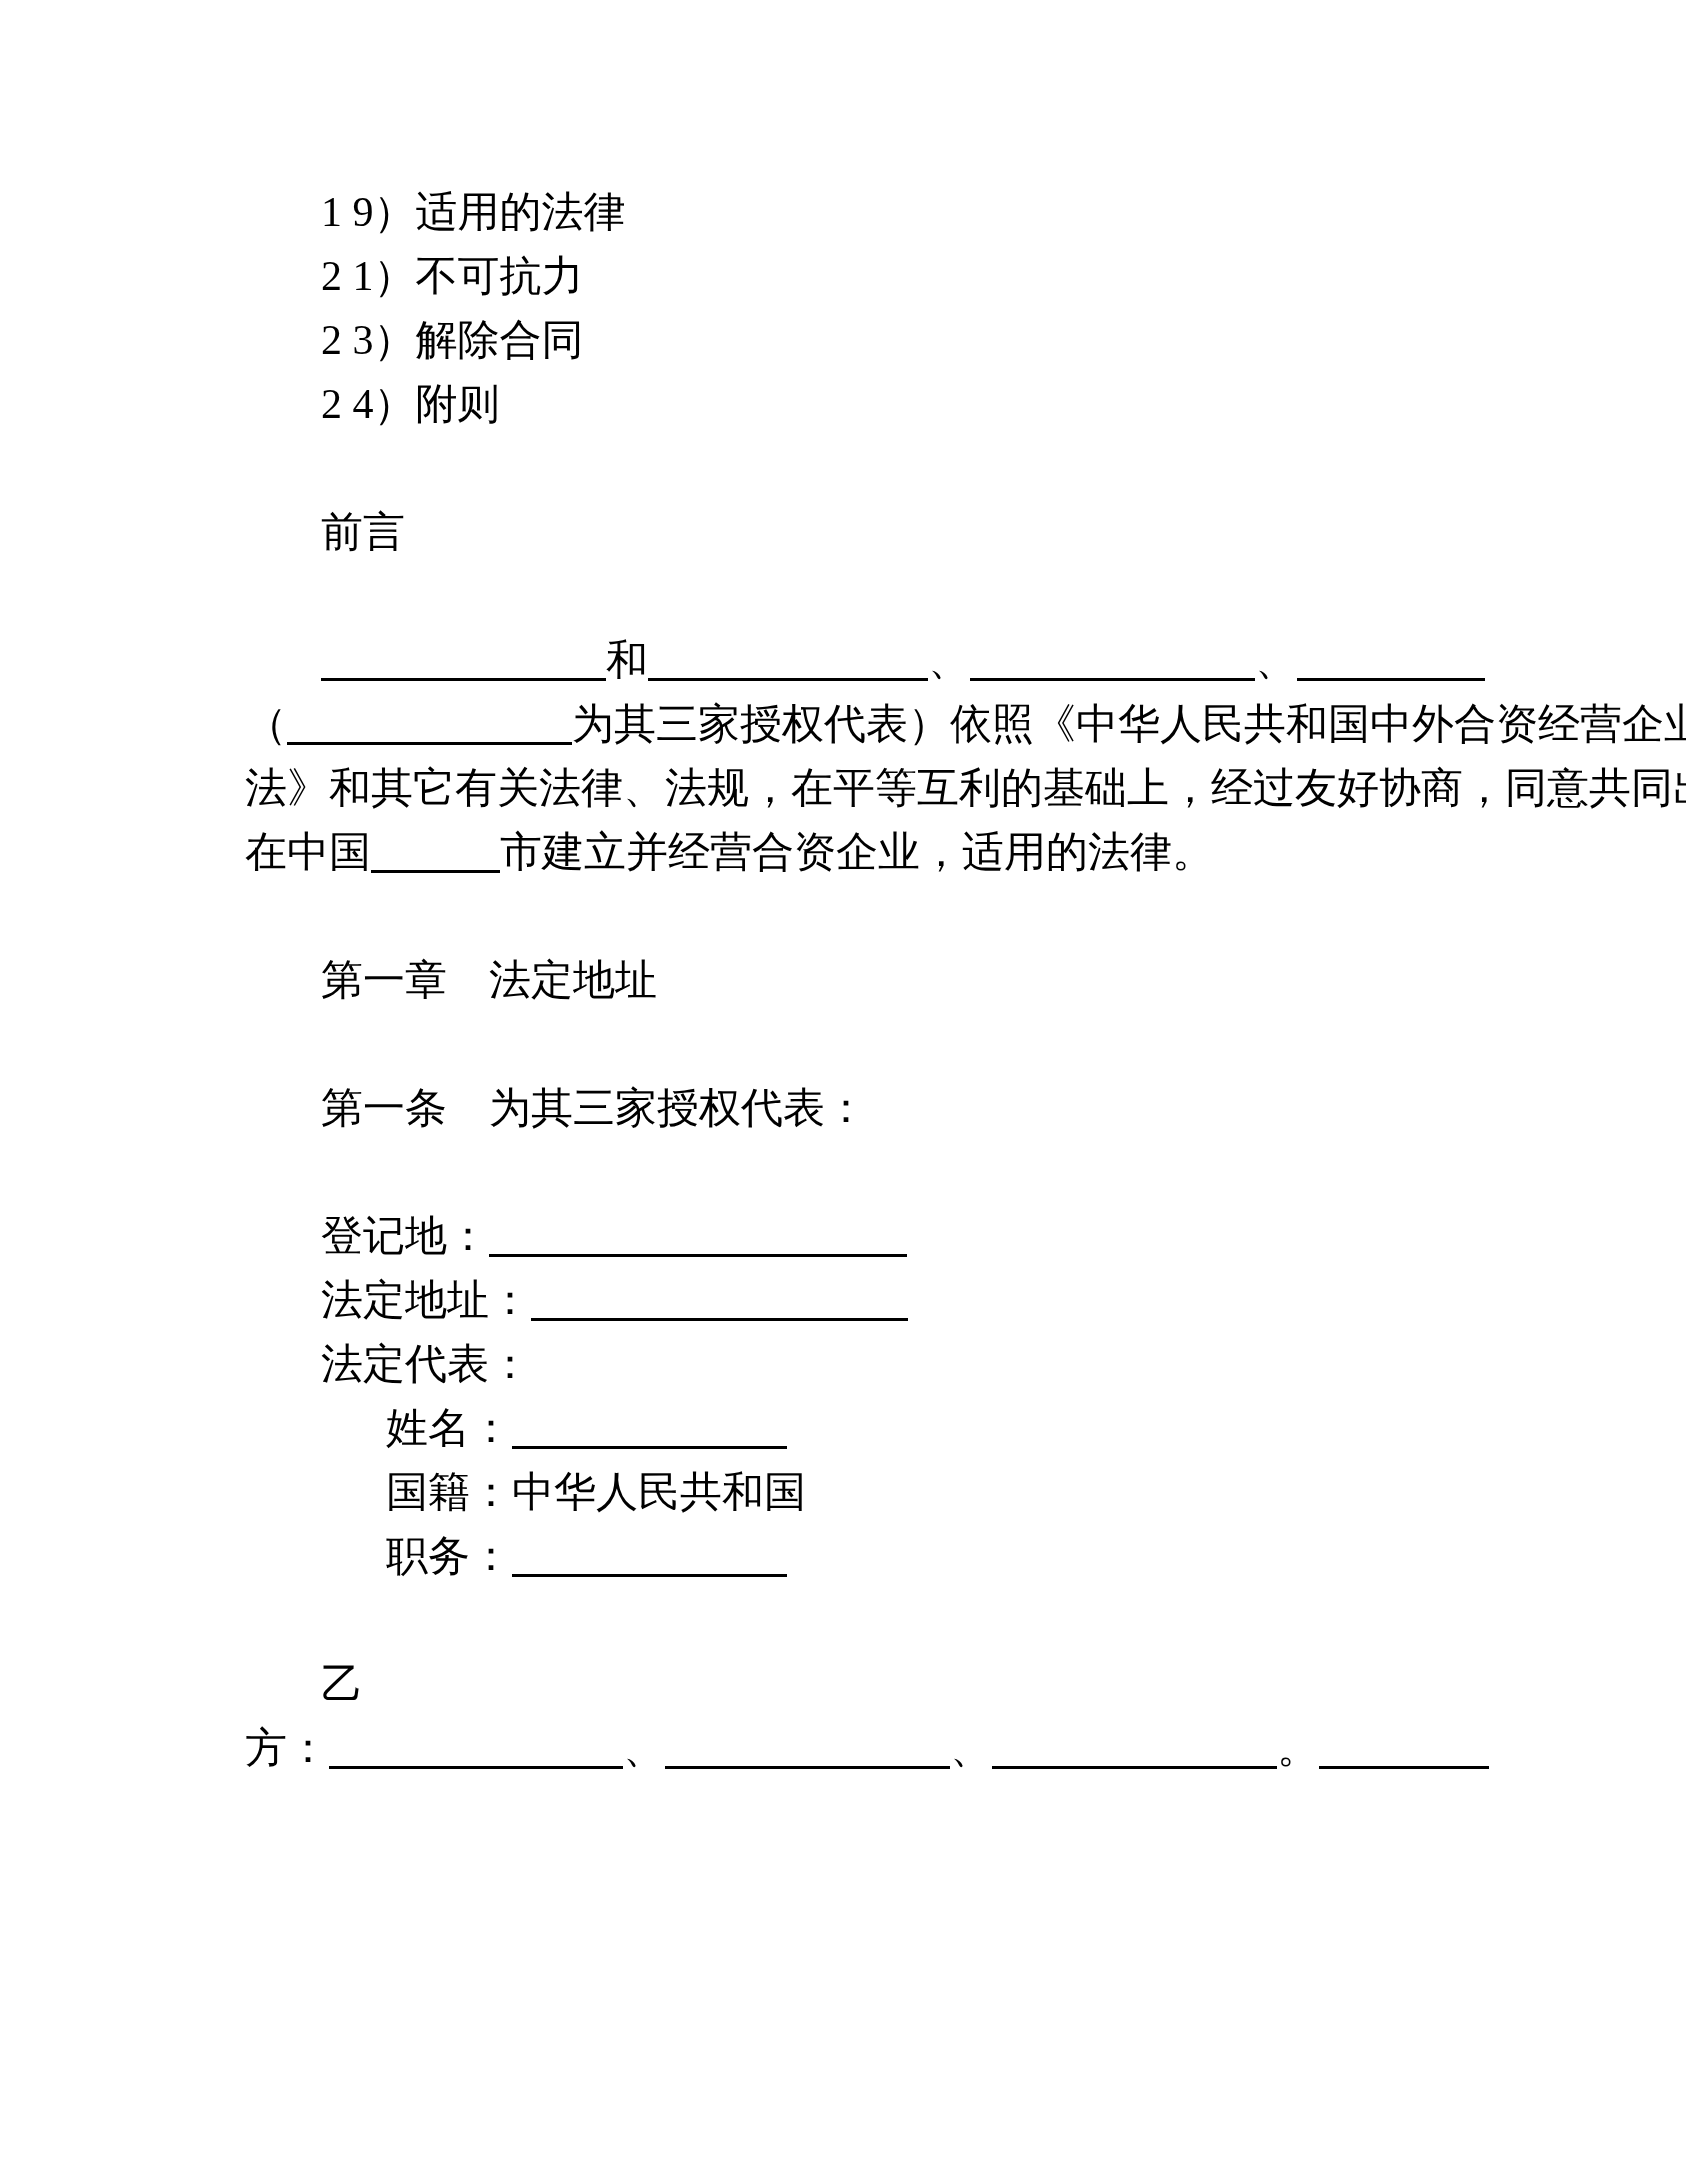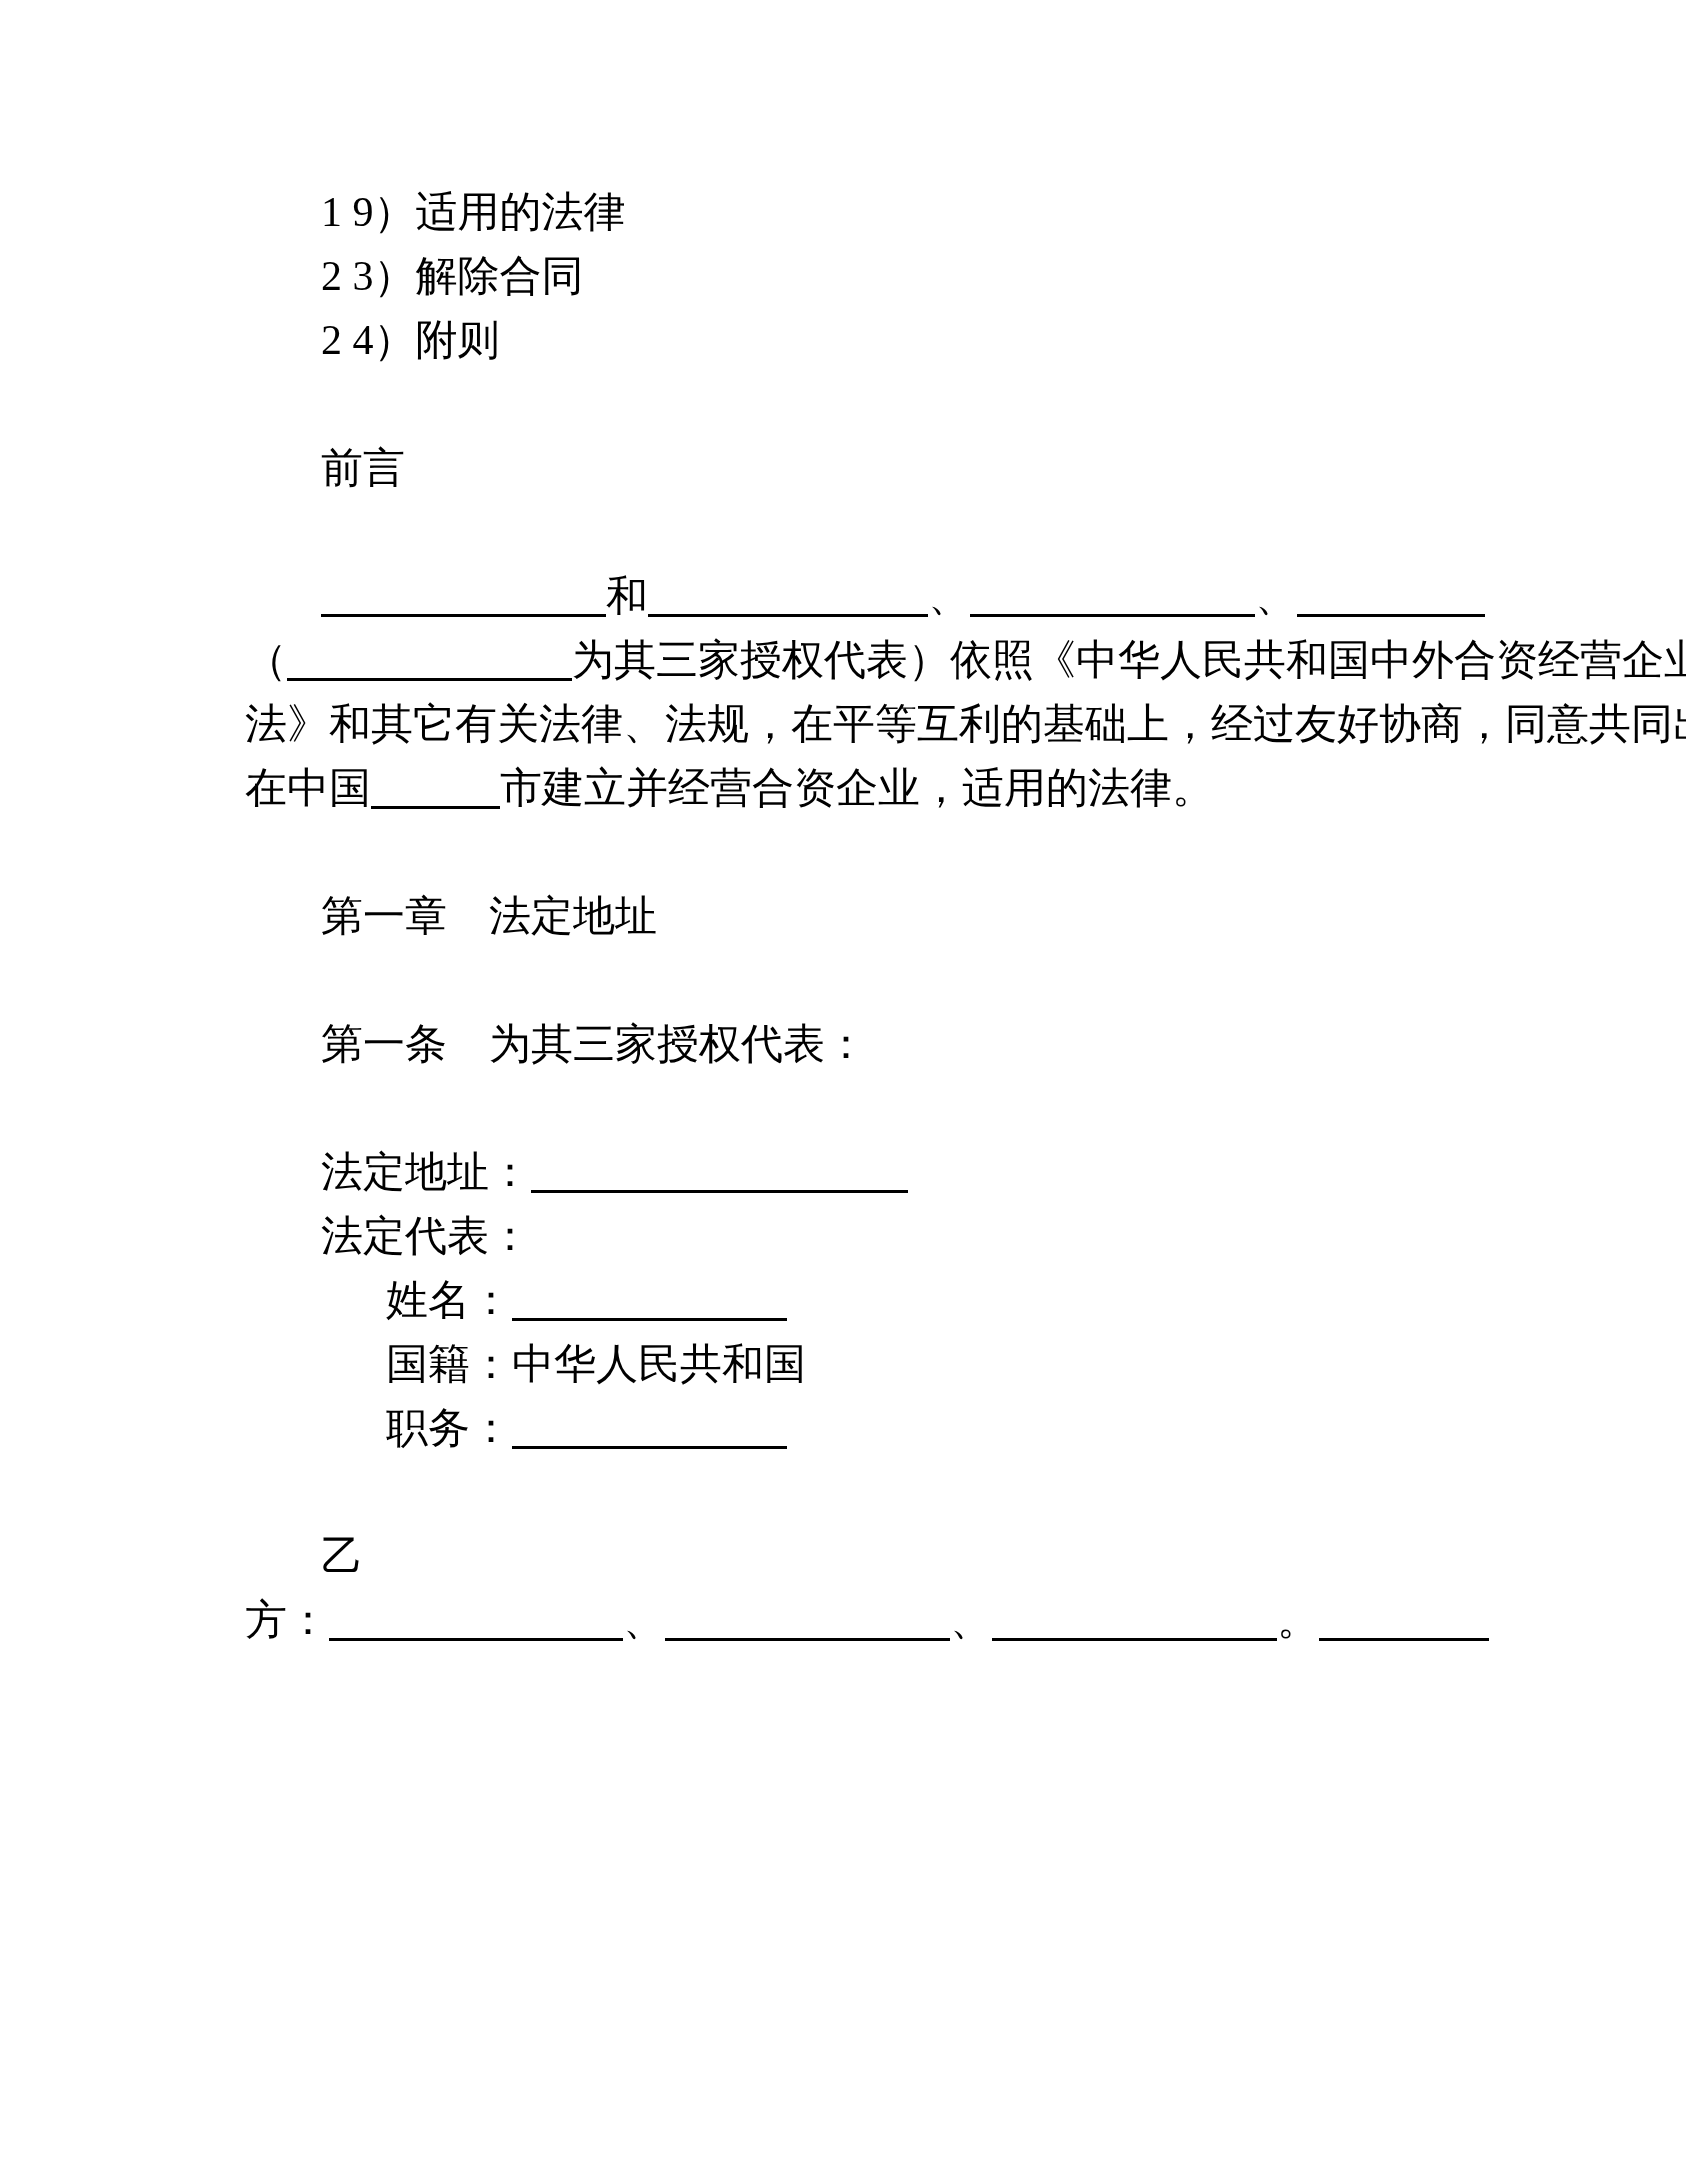--- a/index.html
+++ b/index.html
@@ -36,20 +36,21 @@
   .w185 { width: 170px; }
   .w140 { width: 129px; }
   .t { display: inline; }
 </style>
 </head>
 <body>
 
 <div class="page">
 
   <div class="line indent1"><span class="t">1 9）适用的法律</span></div>
+  <div class="line indent1"><span class="t">2 1）不可抗力</span></div>
   <div class="line indent1"><span class="t">2 3）解除合同</span></div>
   <div class="line indent1"><span class="t">2 4）附则</span></div>
 
   <div class="line"></div>
 
   <div class="line indent1"><span class="t">前言</span></div>
 
   <div class="line"></div>
 
   <div class="line indent1"><span class="blank w310"></span><span class="t">和</span><span class="blank w305"></span><span class="t">、</span><span class="blank w310"></span><span class="t">、</span><span class="blank w205"></span></div>
@@ -64,20 +65,21 @@
 
   <div class="line indent1"><span class="t">第一章　法定地址</span></div>
 
   <div class="line"></div>
 
   <div class="line indent1"><span class="t">第一条　为其三家授权代表：</span></div>
 
   <div class="line"></div>
 
 
+  <div class="line indent1"><span class="t">登记地：</span><span class="blank w455"></span></div>
 
   <div class="line indent1"><span class="t">法定地址：</span><span class="blank w410"></span></div>
 
   <div class="line indent1"><span class="t">法定代表：</span></div>
 
   <div class="line indent2"><span class="t">姓名：</span><span class="blank w323"></span></div>
 
   <div class="line indent2"><span class="t">国籍：</span><span class="t">中华人民共和国</span></div>
 
   <div class="line indent2"><span class="t">职务：</span><span class="blank w323"></span></div>

